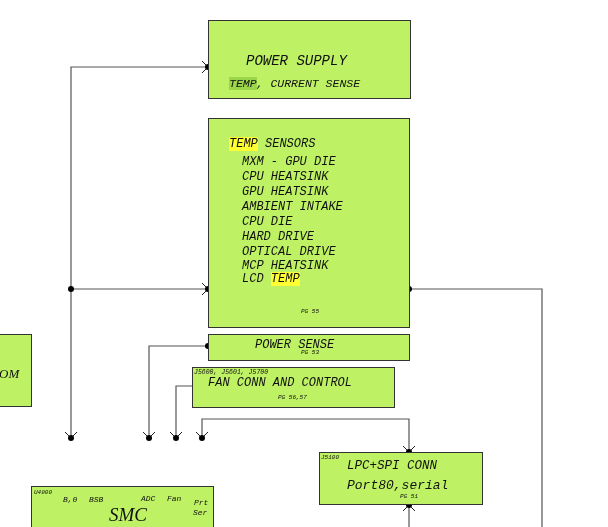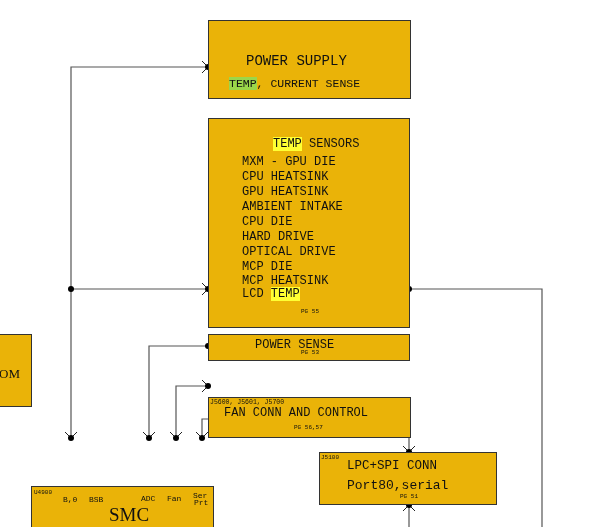--- a/index.html
+++ b/index.html
@@ -1,19 +1,19 @@
 <!DOCTYPE html>
 <html><head>
 <meta charset="utf-8">
 <style>
   html, body { margin:0; padding:0; background:#ffffff; }
   body { width:608px; height:527px; position:relative; overflow:hidden;
          font-family:"Liberation Mono", "DejaVu Sans Mono", monospace; color:#111; }
   svg.wires { position:absolute; left:0; top:0; width:608px; height:527px; }
-  .box { position:absolute; border:1px solid #333; background:#eab308; box-sizing:border-box; }
+  .box { position:absolute; border:1px solid #333; background:#bef264; box-sizing:border-box;font-style:italic; }
   .t { position:absolute; white-space:nowrap; font-family:"Liberation Serif", "DejaVu Serif", serif; }
   .mono { font-family:"Liberation Mono", "DejaVu Sans Mono", monospace; }
   .hl-green { background:#9bd64a; }
   .hl-yellow { background:#ffff33; }
   .tiny { font-size:6px; font-family:"Liberation Mono", monospace; }
   .small { font-size:8px; font-family:"Liberation Mono", monospace; }
 </style>
 </head>
 <body>
 
@@ -69,59 +69,58 @@
 </div>
 
 <div class="box" style="left:208px; top:20px; width:203px; height:79px;">
   <span class="t mono" style="left:37px; top:32px; font-size:14px;">POWER SUPPLY</span>
   <span class="t mono" style="left:20px; top:56px; font-size:11.5px;">
     <span class="hl-green">TEMP</span><span>, CURRENT SENSE</span>
   </span>
 </div>
 
 <div class="box" style="left:208px; top:118px; width:202px; height:210px;">
-  <span class="t mono" style="left:20px; top:18px; font-size:12px;margin-left:44px;">
+  <span class="t mono" style="left:20px; top:18px; font-size:12px;">
     <span class="hl-yellow">TEMP</span><span> SENSORS</span>
   </span>
   <div style="position:absolute; left:33px; top:36px; font-size:12px; line-height:15px; font-family:'Liberation Mono', monospace;">
     <div>MXM - GPU DIE</div>
     <div>CPU HEATSINK</div>
     <div>GPU HEATSINK</div>
     <div>AMBIENT INTAKE</div>
     <div>CPU DIE</div>
     <div>HARD DRIVE</div>
     <div>OPTICAL DRIVE</div>
-    <div>MCP DIE</div>
     <div style="line-height:12px;">MCP HEATSINK</div>
     <div style="line-height:14px;"><span>LCD </span><span class="hl-yellow">TEMP</span></div>
   </div>
   <span class="t tiny" style="left:92px; top:189px;">PG 55</span>
 </div>
 
 <div class="box" style="left:208px; top:334px; width:202px; height:27px;">
   <span class="t mono" style="left:46px; top:3px; font-size:12px;">POWER SENSE</span>
   <span class="t tiny" style="left:92px; top:14px;">PG 53</span>
 </div>
 
-<div class="box" style="left:208px; top:367px; width:203px; height:41px;margin-top:30px;">
+<div class="box" style="left:192px; top:367px; width:203px; height:41px;">
   <span class="t tiny" style="left:1px; top:1px; font-size:6.5px;">J5600, J5601, J5700</span>
   <span class="t mono" style="left:15px; top:8px; font-size:12px;">FAN CONN AND CONTROL</span>
   <span class="t tiny" style="left:85px; top:26px;">PG 56,57</span>
 </div>
 
 <div class="box" style="left:31px; top:438px; width:183px; height:87px;margin-top:48px;">
   <span class="t tiny" style="left:2px; top:2px;">U4900</span>
   <span class="t small" style="left:31px; top:8px;">B,0</span>
   <span class="t small" style="left:57px; top:8px;">BSB</span>
   <span class="t small" style="left:109px; top:7px;text-align:center;">ADC</span>
   <span class="t small" style="left:135px; top:7px;">Fan</span>
-  <span class="t small" style="left:161px; top:4px;">Ser</span>
+  <span class="t small" style="left:161px; top:21px;">Ser</span>
   <span class="t small" style="left:162px; top:11px;text-align:right;">Prt</span>
   <span class="t" style="left:77px; top:17px; font-size:19px;">SMC</span>
   <span class="t tiny" style="left:79px; top:46px;">PG 49</span>
 </div>
 
-<div class="box" style="left:319px; top:452px; width:178px; height:53px;">
+<div class="box" style="left:319px; top:452px; width:164px; height:53px;">
   <span class="t tiny" style="left:1px; top:1px;">J5100</span>
   <span class="t mono" style="left:27px; top:6px; font-size:12.5px;">LPC+SPI CONN</span>
   <span class="t mono" style="left:27px; top:25px; font-size:13px;">Port80,serial</span>
   <span class="t tiny" style="left:80px; top:40px;">PG 51</span>
 </div>
 
 </body></html>

